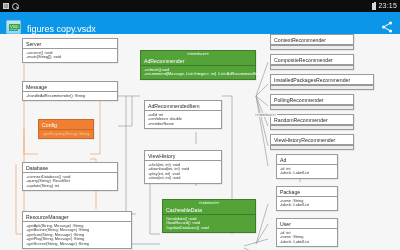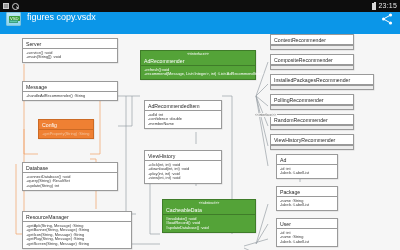--- a/index.html
+++ b/index.html
@@ -29,21 +29,21 @@
     content:""; position:absolute; left:3.5px; top:3.5px; width:2.5px; height:1px;
     background:#cfcfcf; transform:rotate(45deg);
   }
   .ic-batt { width:4px; height:7px; border:1px solid #d8d8d8; position:relative; display:inline-block; background:#d8d8d8; }
   .ic-batt:before { content:""; position:absolute; left:1px; top:-2px; width:2px; height:1px; background:#d8d8d8; }
   .sb-clock { font-size:7px; letter-spacing:.2px; }
 
   
   .appbar {
     position:absolute; top:12px; left:0; width:400px; height:22px;
-    background:#0b96e8; display:flex; align-items:flex-start; padding:0 6px;
+    background:#0b96e8; display:flex; align-items:flex-end; padding:0 6px;
   }
   .app-icon {
     width:15px; height:14px; border-radius:1px; flex:0 0 auto;
     background:linear-gradient(#bfe9f7,#8fd6ef);
     border:1px solid #7fc4de; position:relative; overflow:hidden;
   }
   .app-icon .vsd-tag {
     position:absolute; left:2px; top:2.5px; font-size:4.2px; color:#ffffff;
     background:#3aa03a; padding:0 1px; border-radius:.5px; line-height:5px;
     font-family:"Liberation Sans", sans-serif;

